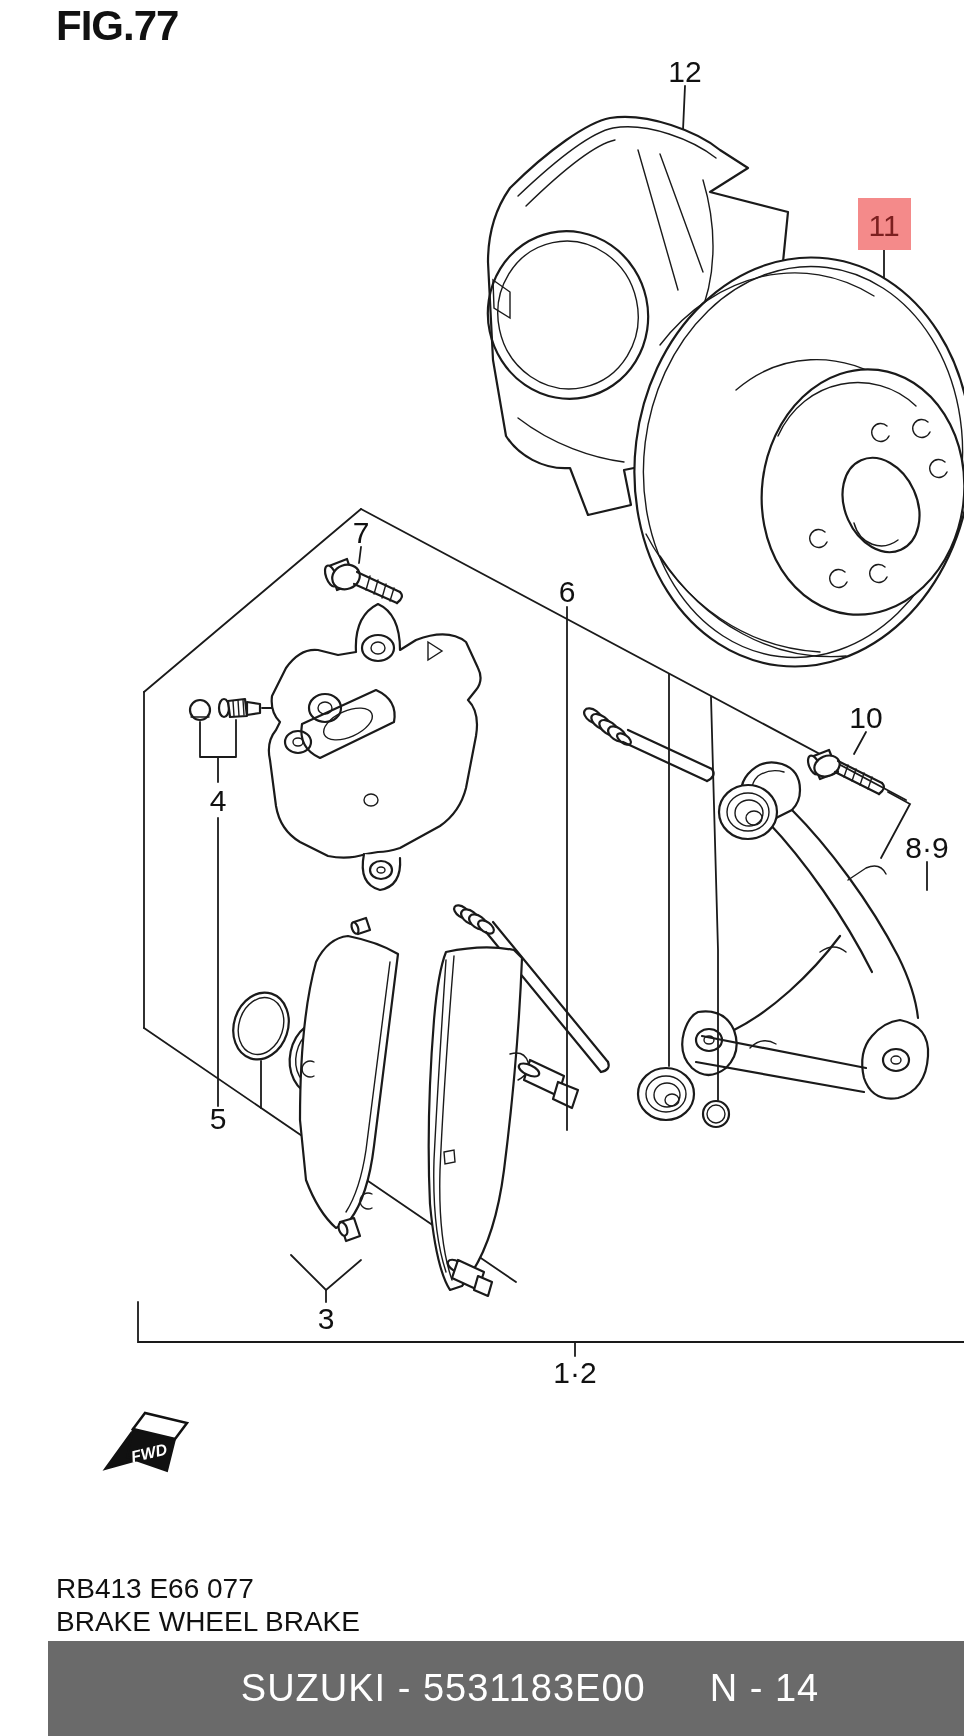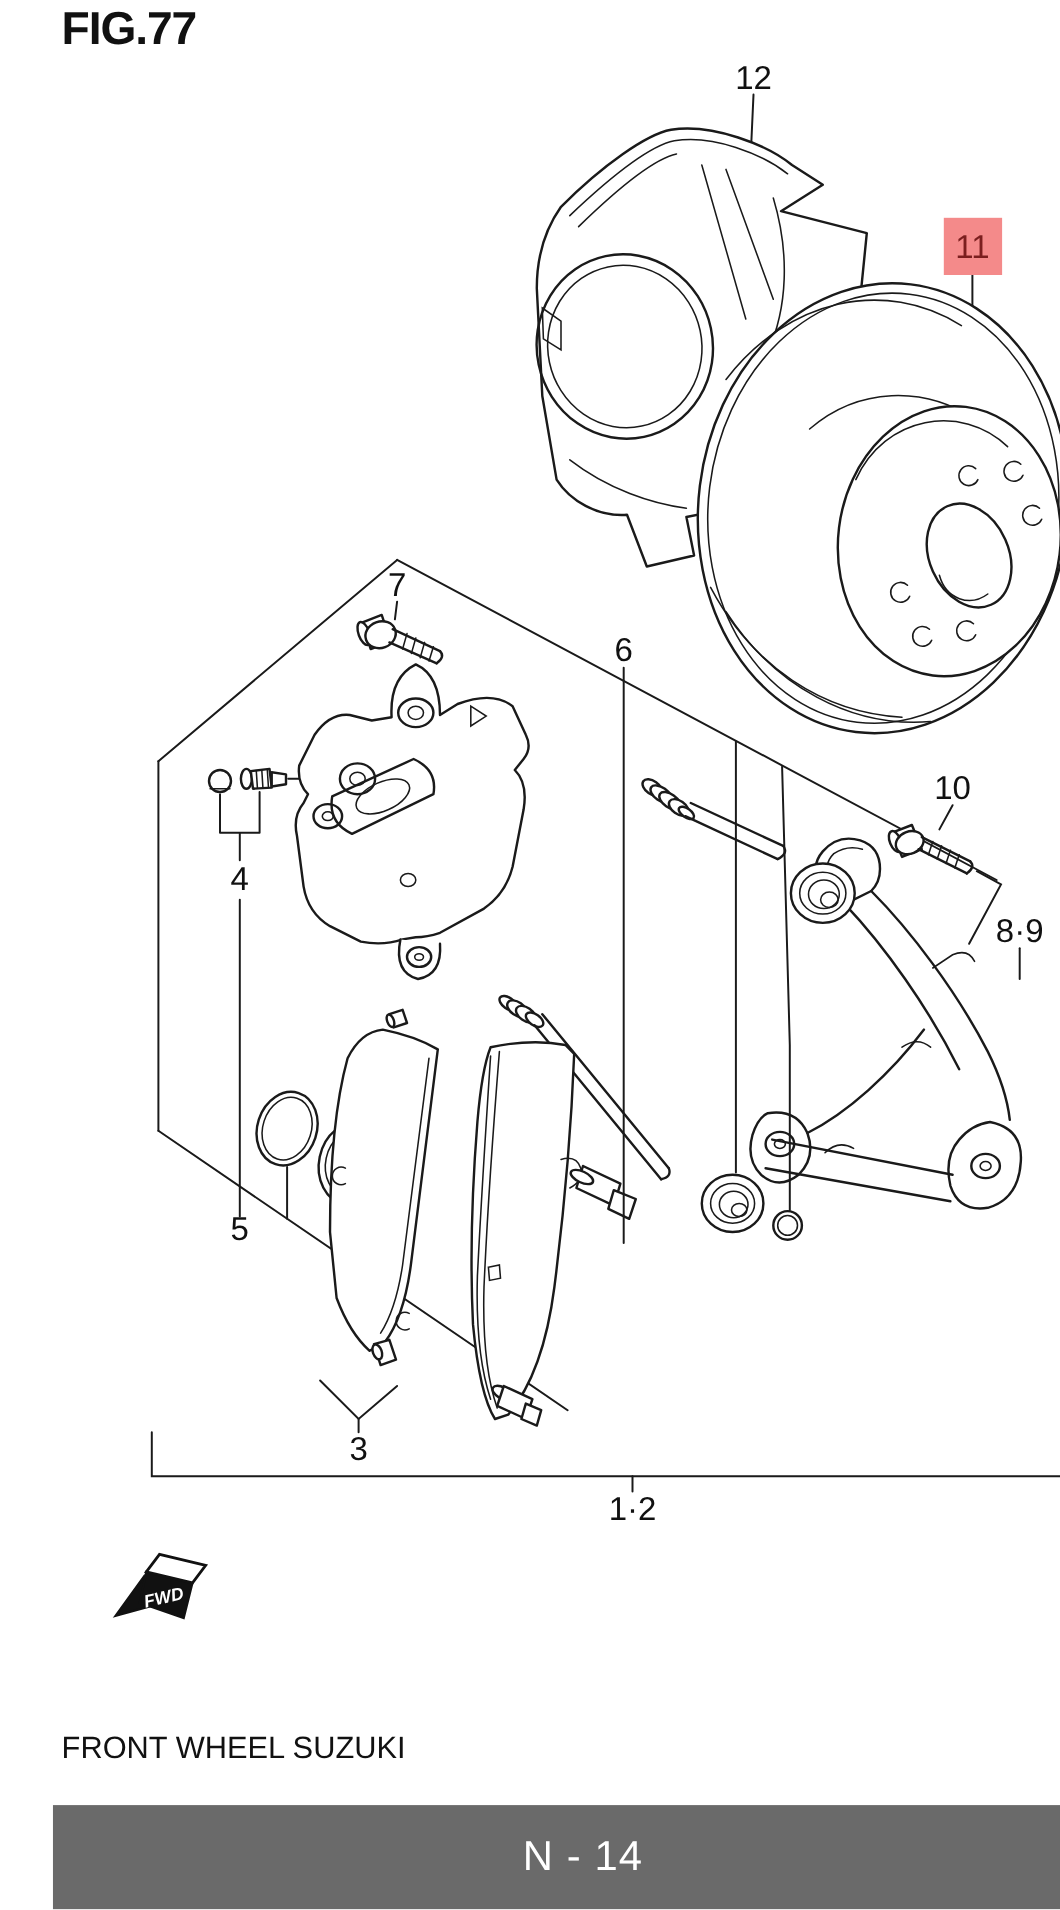--- a/index.html
+++ b/index.html
@@ -235,20 +235,22 @@
 
     <g transform="translate(55,1405)">
       <path d="M 2 64 L 28 28 L 38 54 Z" fill="#111" stroke="#111" stroke-width="2"></path>
       <path d="M 30 24 L 72 34 L 64 66 L 24 52 Z" fill="#111" stroke="#111" stroke-width="2"></path>
       <path d="M 30 24 L 42 8 L 84 18 L 72 34 Z" fill="#ffffff" stroke="#111" stroke-width="2.5"></path>
       <text x="46" y="48" fill="#ffffff" font-size="16" font-style="italic" font-weight="bold" transform="rotate(-13 46 48)" text-anchor="middle" dominant-baseline="central">FWD</text>
     </g>
   </svg>
 
   <div id="info">
-    <div>FRONT WHEEL SUZUKI</div>
+    <div>RB413 E66 077</div>
+    <div>BRAKE WHEEL BRAKE</div>
   </div>
 
   <div id="footer">
+    <span>SUZUKI - 5531183E00</span>
     <span>N - 14</span>
   </div>
 
 </div>
 
 </body></html>

